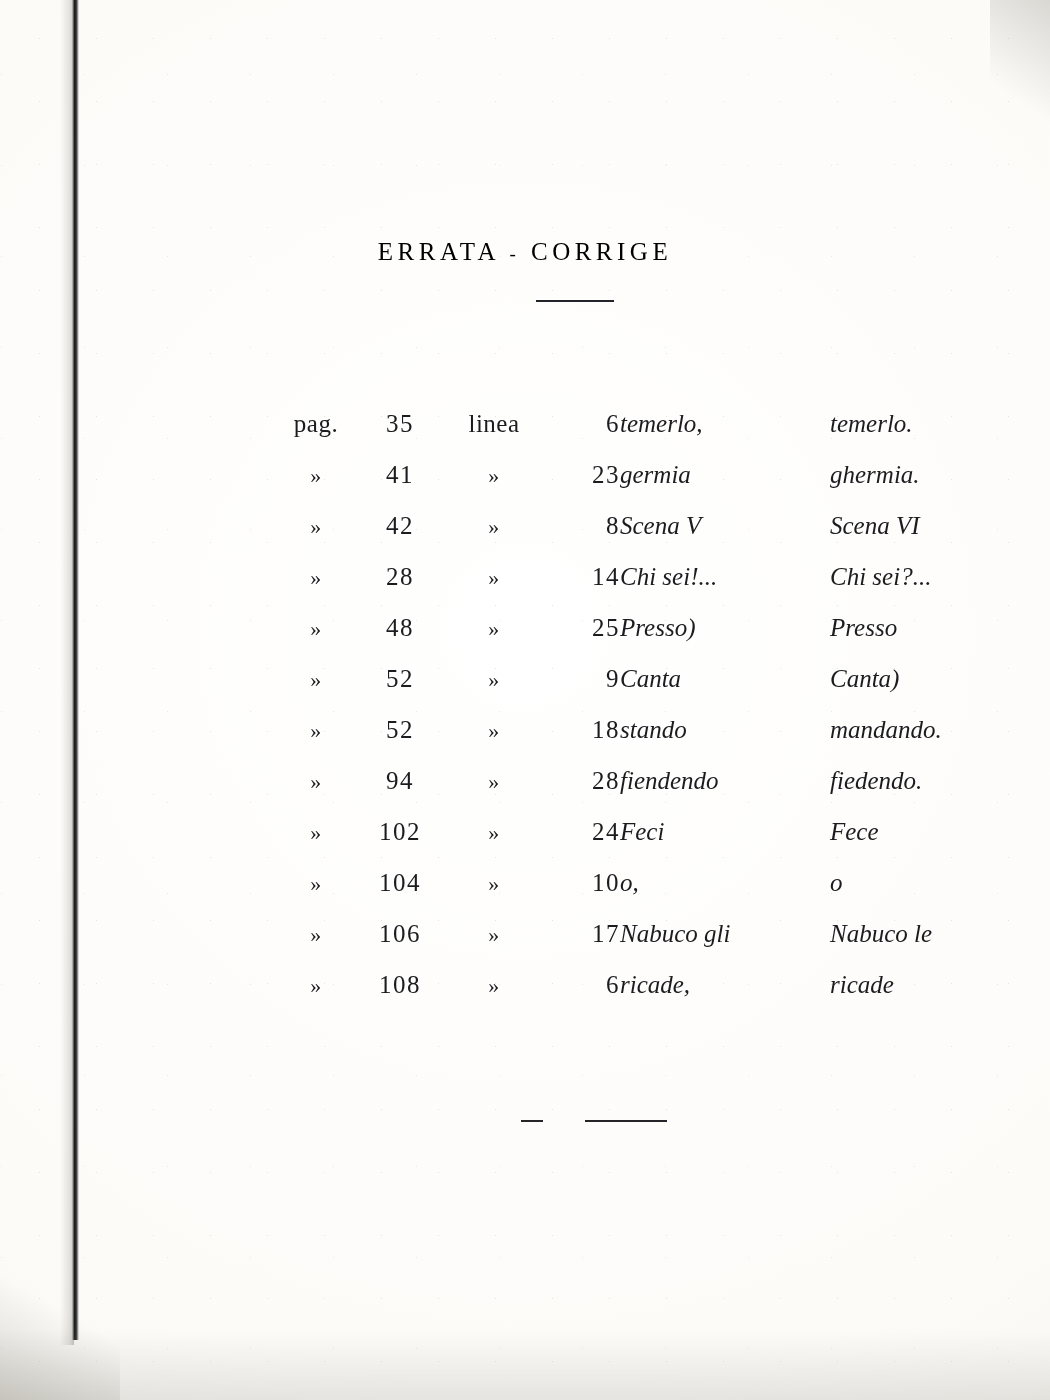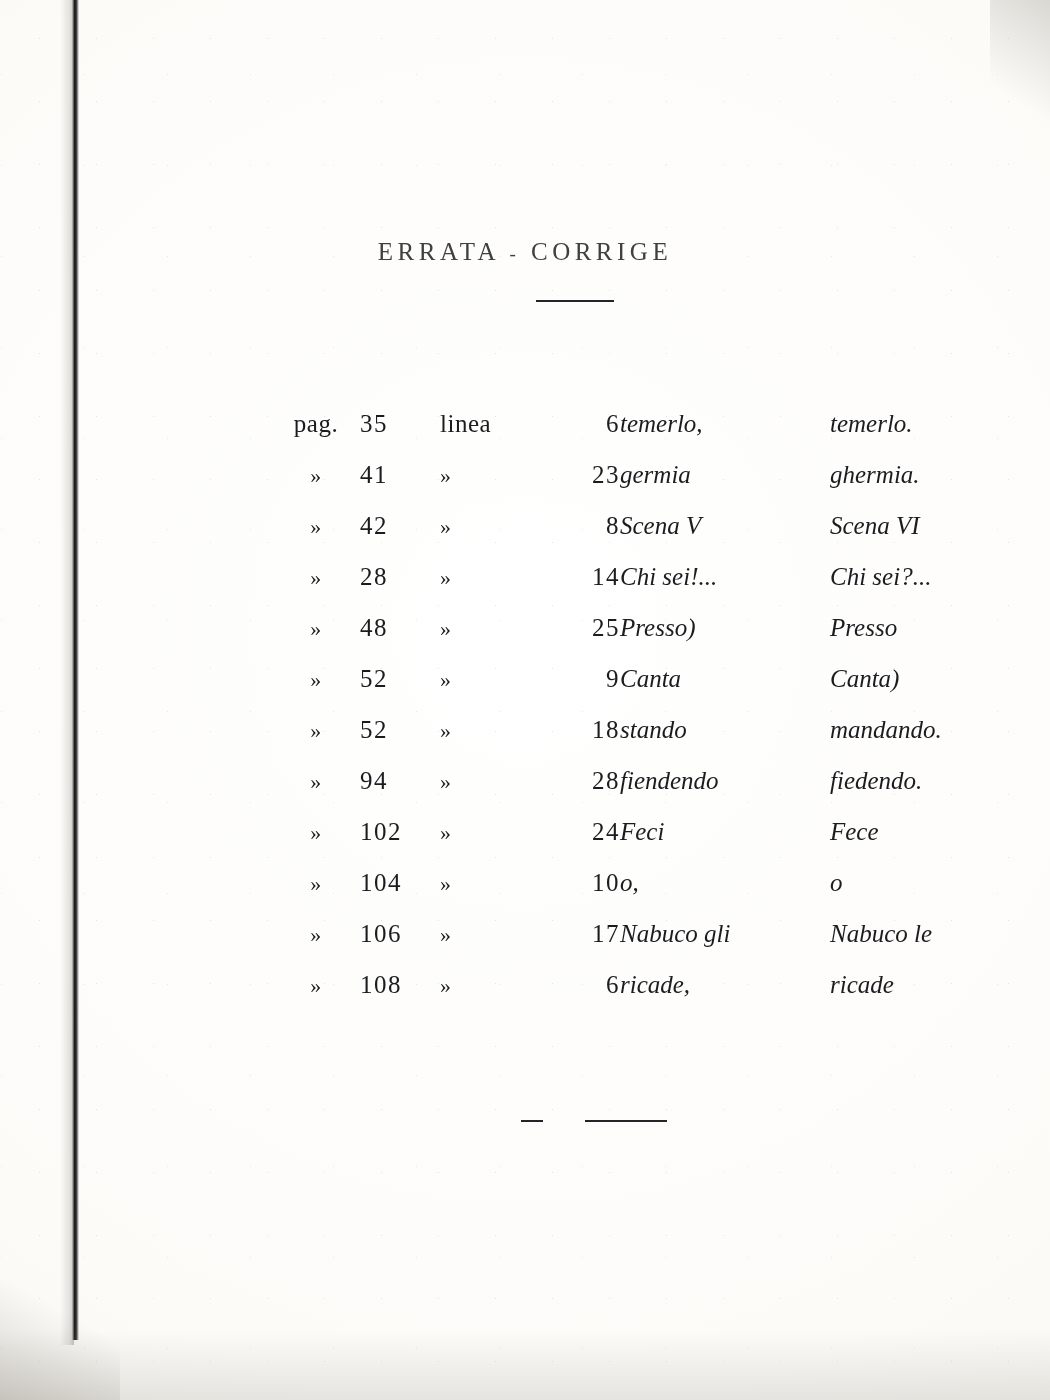--- a/index.html
+++ b/index.html
@@ -88,21 +88,21 @@
 
   .title {
     position: absolute;
     left: 0;
     top: 238px;
     width: 1050px;
     text-align: center;
     font-family: "Liberation Serif", serif;
     font-size: 25px;
     letter-spacing: 4.5px;
-    color: #404040;
+    color: #000000;
     text-transform: uppercase;
   }
   .title .small {
     font-size: 19px;
   }
 
   .rule-top {
     position: absolute;
     left: 575px;
     top: 300px;
@@ -129,27 +129,28 @@
   }
   td.c-pglabel {
     width: 88px;
     text-align: center;
     font-style: normal;
     font-family: "Liberation Serif", serif;
     letter-spacing: .5px;
   }
   td.c-pgnum {
     width: 80px;
-    text-align: left;
+    text-align: center;
     padding-right: 6px;
     font-style: normal;
     letter-spacing: 1.5px;
   }
   td.c-linelabel {
     width: 108px;
+    text-align: center;
     font-style: normal;
     letter-spacing: .5px;
   }
   td.c-linenum {
     width: 72px;
     text-align: right;
     padding-right: 10px;
     font-style: normal;
     letter-spacing: 1.5px;
   }

